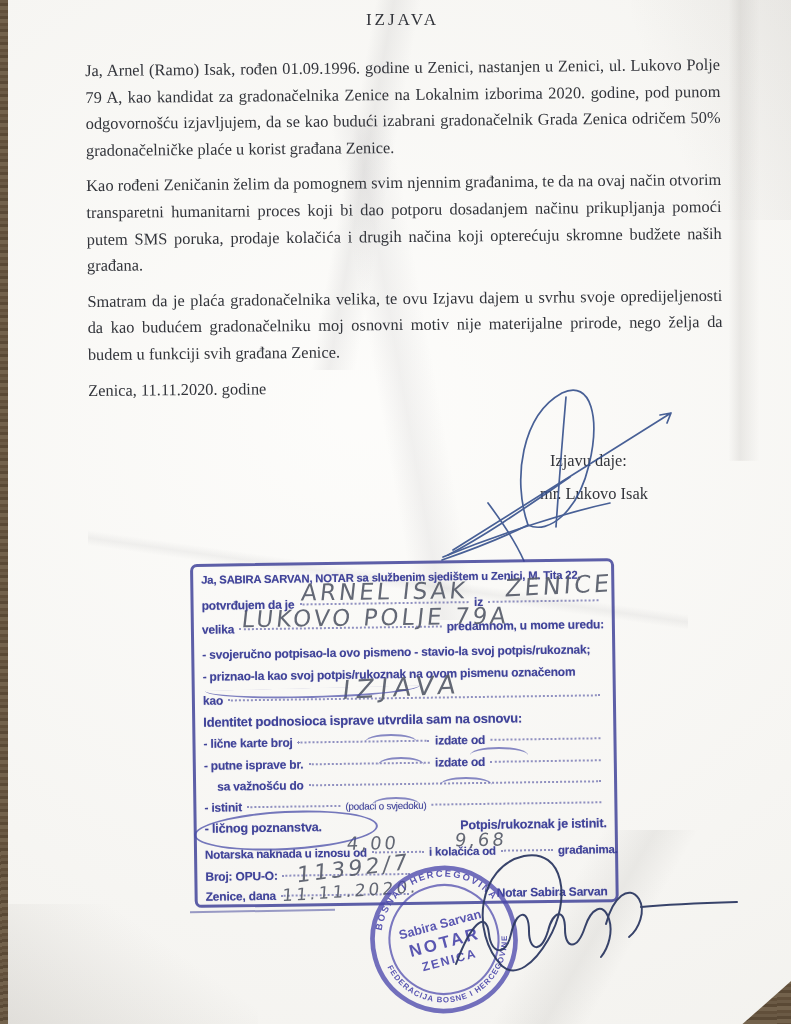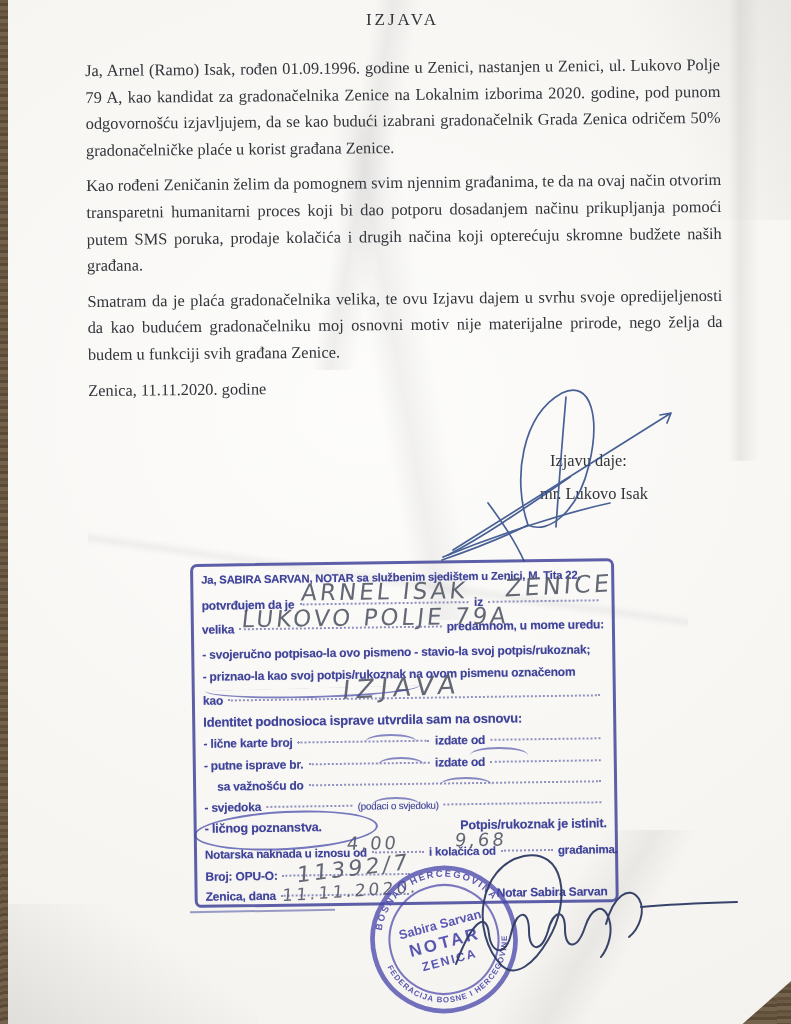--- a/index.html
+++ b/index.html
@@ -167,21 +167,21 @@
     <span>- putne isprave br.</span>
     <span class="dt" style="flex:1.1"></span>
     <span>izdate od</span>
     <span class="dt"></span>
   </div>
   <div class="srow r10">
     <span>sa važnošću do</span>
     <span class="dt"></span>
   </div>
   <div class="srow r11">
-    <span>- svjedoka</span>
+    <span>- istinit</span>
     <span class="dt" style="flex:0.55"></span>
     <span class="small-note">(podaci o svjedoku)</span>
     <span class="dt"></span>
   </div>
   <div class="srow r12">
     <span>- ličnog poznanstva.</span>
     <span class="right-txt">Potpis/rukoznak je istinit.</span>
   </div>
   <div class="srow r13">
     <span>Notarska naknada u iznosu od</span>
@@ -189,21 +189,21 @@
     <span>i kolačića od</span>
     <span class="dt short"></span>
     <span>građanima.</span>
   </div>
   <div class="srow r14">
     <span>Broj: OPU-O:</span>
     <span class="dt med"></span>
     <span class="spacer"></span>
   </div>
   <div class="srow r15">
-    <span>Zenica, dana</span>
+    <span>Zenice, dana</span>
     <span class="dt med"></span>
     <span class="spacer"></span>
     <span>Notar Sabira Sarvan</span>
   </div>
 
   <span class="hw hw-name">ARNEL ISAK</span>
   <span class="hw hw-city">ZENICE</span>
   <span class="hw hw-address">LUKOVO POLJE 79A</span>
   <span class="hw hw-kao">IZJAVA</span>
   <span class="hw hw-fee">4,00</span>

